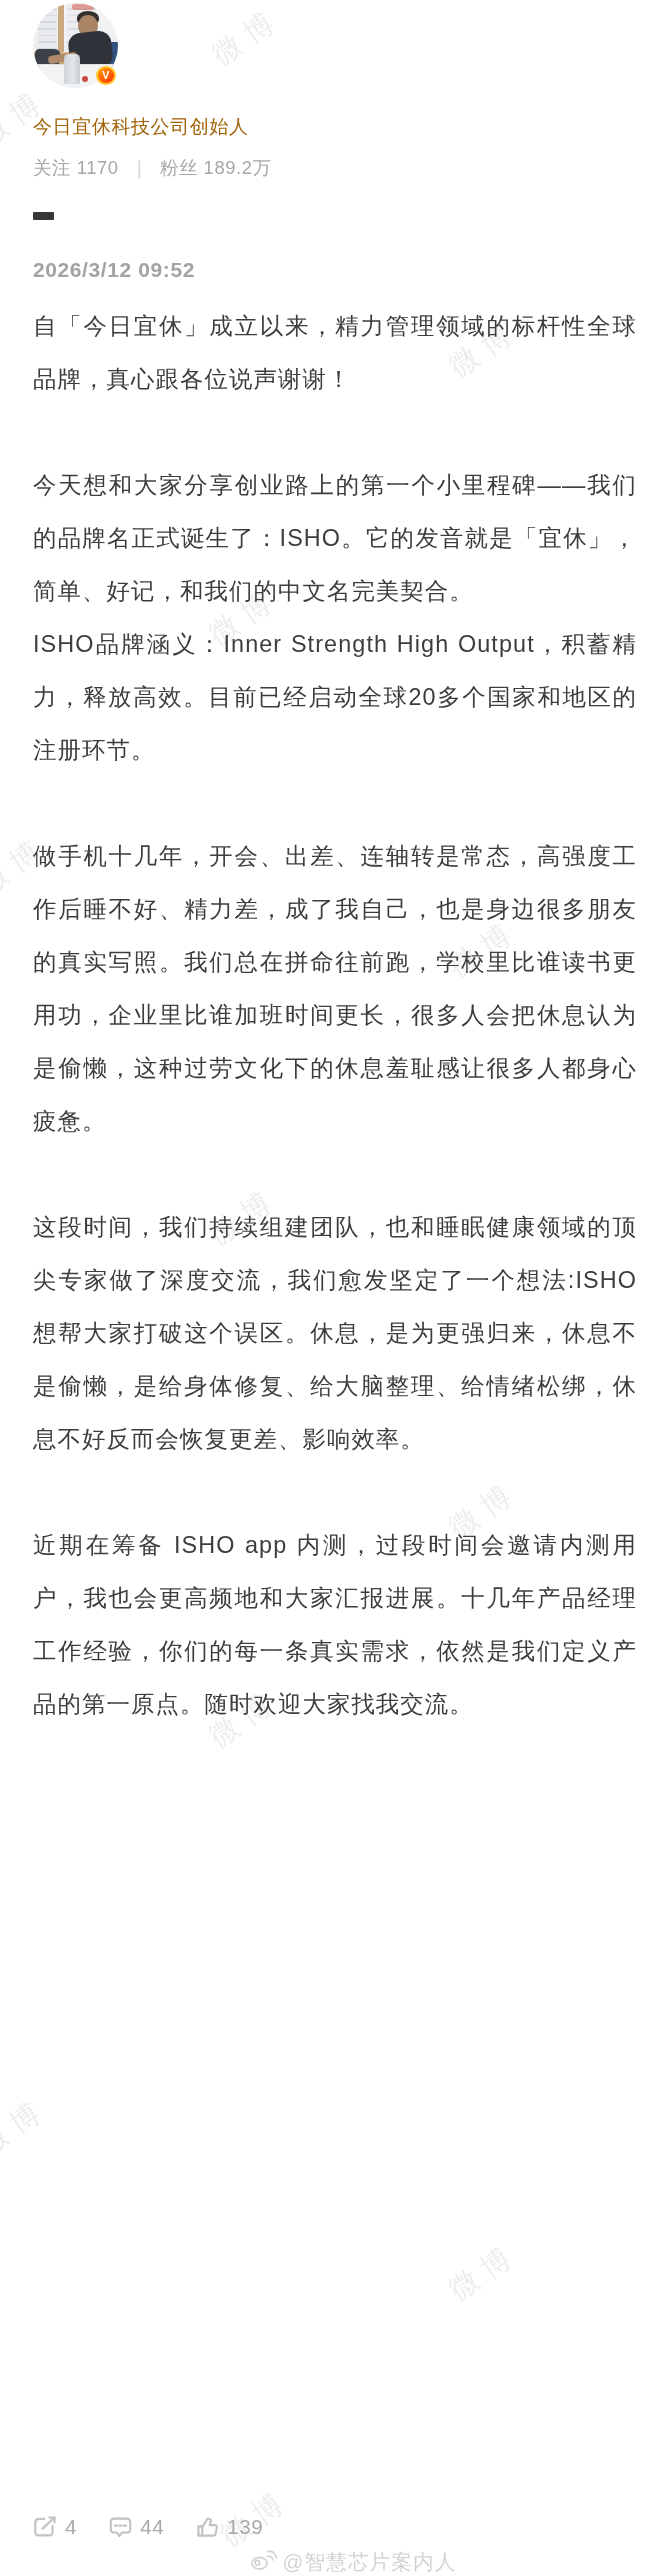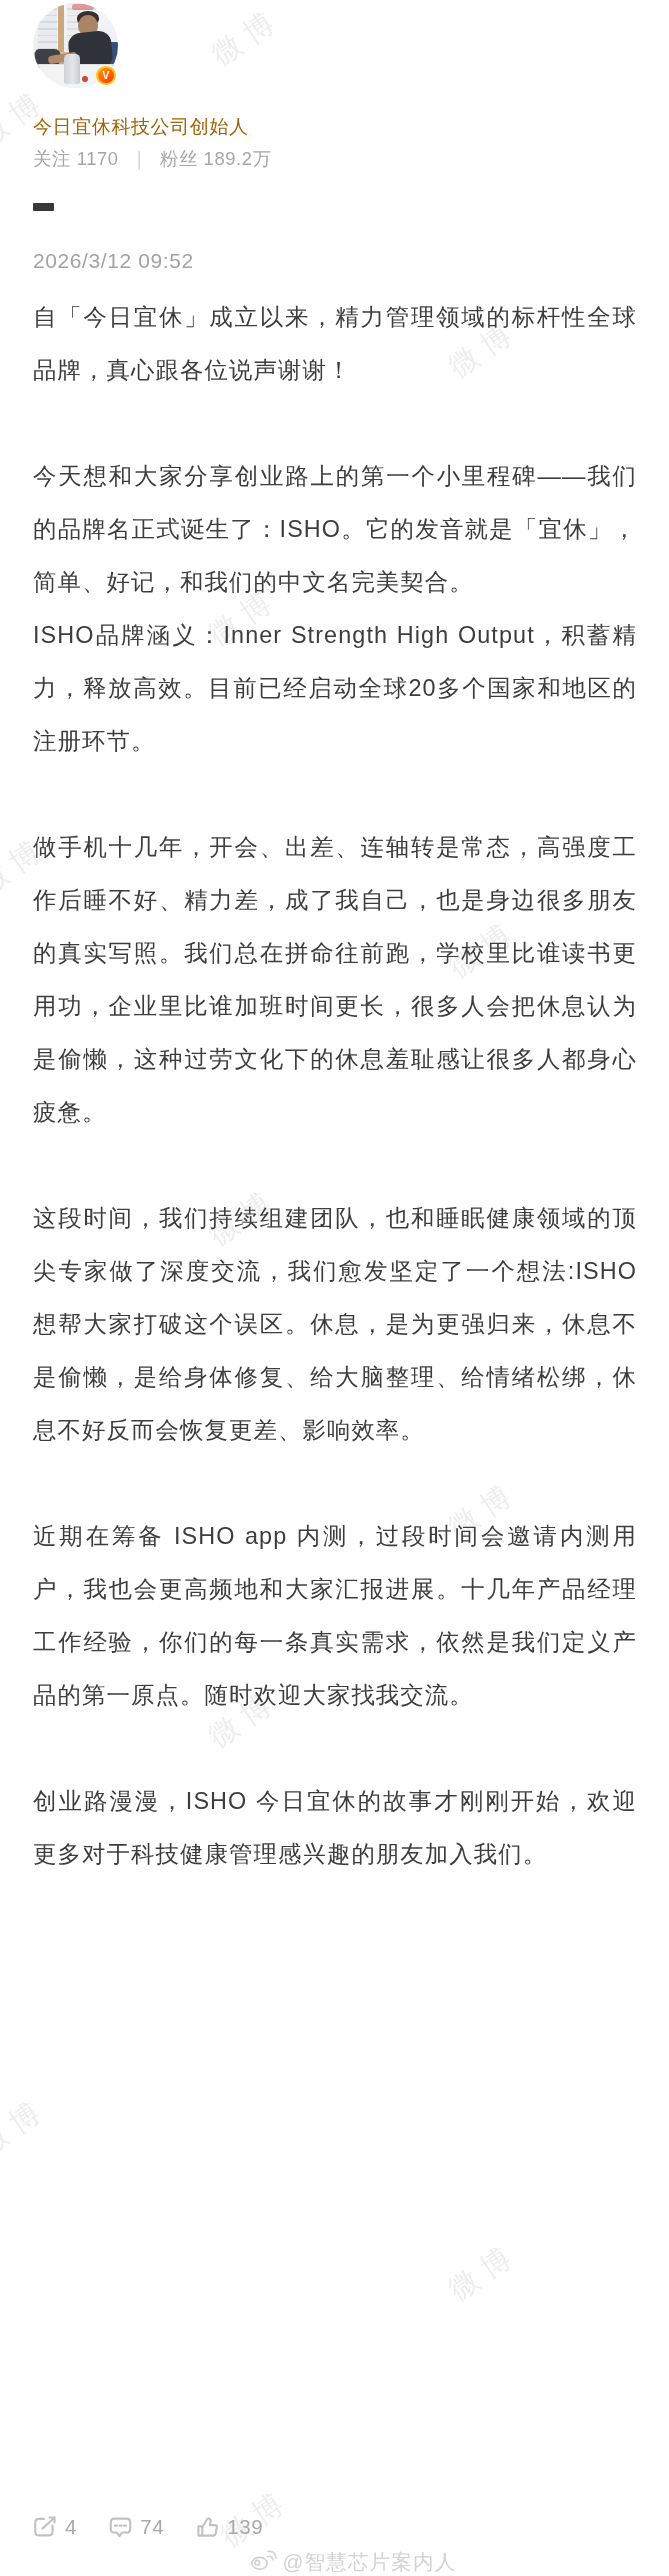--- a/index.html
+++ b/index.html
@@ -42,24 +42,24 @@
     background:linear-gradient(140deg,#ff9d00,#ff4d00 75%);
     border:2.2px solid #ffc62e;box-sizing:border-box;
     display:flex;align-items:center;justify-content:center;
     color:#fff;font-weight:800;font-size:10.6px;line-height:1;
   }
   .name{
     margin-top:20px;font-size:33px;line-height:38px;font-weight:600;color:#333;
     letter-spacing:0.6px;cursor:pointer;
   }
   .subtitle{margin-top:26px;font-size:19px;line-height:26px;color:#a16207;letter-spacing:0.6px;}
-  .stats{margin-top:7px;font-size:18.4px;line-height:24.6px;color:#a6a6a6;letter-spacing:0.6px;}
+  .stats{margin-top:16px;font-size:18.4px;line-height:24.6px;color:#a6a6a6;letter-spacing:0.6px;}
   .stats .sep{color:#c9c9c9;padding:0 5.6px;}
   .dash{margin-top:32px;width:21px;height:7.8px;background:#383838;border-radius:1.1px;}
-  .date{margin-top:36px;font-size:21px;line-height:28px;color:#a3a3a3;letter-spacing:0.6px;}
+  .date{margin-top:36px;font-size:21px;line-height:28px;color:#a3a3a3;letter-spacing:0.6px;font-weight:bold;}
   
   .article{margin-top:15.6px;}
   .para{
     margin:0 0 53px 0;font-size:23.4px;line-height:53px;color:#3d3d3d;
     letter-spacing:1.1px;white-space:pre-line;word-break:break-all;text-align:justify;
   }
   
   .action-bar{
     position:absolute;left:33px;top:2512px;z-index:2;display:flex;align-items:center;gap:31px;
   }
@@ -130,21 +130,20 @@
 
     <div class="date">2026/3/12 09:52</div>
 
     <div class="article">
         <p class="para">自「今日宜休」成立以来，精力管理领域的标杆性全球品牌，真心跟各位说声谢谢！</p>
         <p class="para">今天想和大家分享创业路上的第一个小里程碑——我们的品牌名正式诞生了：ISHO。它的发音就是「宜休」，简单、好记，和我们的中文名完美契合。
 ISHO品牌涵义：Inner Strength High Output，积蓄精力，释放高效。目前已经启动全球20多个国家和地区的注册环节。</p>
         <p class="para">做手机十几年，开会、出差、连轴转是常态，高强度工作后睡不好、精力差，成了我自己，也是身边很多朋友的真实写照。我们总在拼命往前跑，学校里比谁读书更用功，企业里比谁加班时间更长，很多人会把休息认为是偷懒，这种过劳文化下的休息羞耻感让很多人都身心疲惫。</p>
         <p class="para">这段时间，我们持续组建团队，也和睡眠健康领域的顶尖专家做了深度交流，我们愈发坚定了一个想法:ISHO想帮大家打破这个误区。休息，是为更强归来，休息不是偷懒，是给身体修复、给大脑整理、给情绪松绑，休息不好反而会恢复更差、影响效率。</p>
         <p class="para">近期在筹备 ISHO app 内测，过段时间会邀请内测用户，我也会更高频地和大家汇报进展。十几年产品经理工作经验，你们的每一条真实需求，依然是我们定义产品的第一原点。随时欢迎大家找我交流。</p>
-        <p class="para">创业路漫漫，ISHO 今日宜休的故事才刚刚开始，欢迎更多对于科技健康管理感兴趣的朋友加入我们。</p>
       </div>
   </div>
 
   <div class="action-bar">
     <div class="action">
       <span>
         <svg width="24.6" height="23.4" viewBox="0 0 44 42" fill="none" stroke="#c2c2c2" stroke-width="3.8" stroke-linecap="round" stroke-linejoin="round">
           <path d="M35 19 V30 Q35 36.5 28.5 36.5 H10.5 Q4 36.5 4 30 V13.5 Q4 7 10.5 7 H20"></path>
           <path d="M17 24.5 L38.5 4.5"></path>
           <path d="M29.5 4.5 H38.5 V13.5"></path>
@@ -154,21 +153,21 @@
     </div>
     <div class="action">
       <span>
         <svg width="25" height="23.4" viewBox="0 0 45 42" fill="none" stroke="#c2c2c2" stroke-width="3.8" stroke-linecap="round" stroke-linejoin="round">
           <path d="M11.5 6.5 H33.5 Q40 6.5 40 13 V25 Q40 31.5 33.5 31.5 H25 L20.5 38 L16 31.5 H11.5 Q5 31.5 5 25 V13 Q5 6.5 11.5 6.5 Z"></path>
           <path d="M12.5 19 H16.5"></path>
             <path d="M20.5 19 H24.5"></path>
             <path d="M28.5 19 H32.5"></path>
         </svg>
       </span>
-      <span class="cnt">74</span>
+      <span class="cnt">44</span>
     </div>
     <div class="action">
       <span>
         <svg width="24.6" height="23.4" viewBox="0 0 44 42" fill="none" stroke="#c2c2c2" stroke-width="3.8" stroke-linecap="round" stroke-linejoin="round">
           <path d="M6 20.5 H13 V37 H6 Z"></path>
           <path d="M13 22 L20.5 9.5 Q22 5.5 25.5 6.6 Q29 7.8 28 12 L26.3 18.2 H35.5 Q40 18.2 39.1 22.8 L37 33.5 Q36.2 37 32.3 37 H13"></path>
         </svg>
       </span>
       <span class="cnt">139</span>
     </div>

